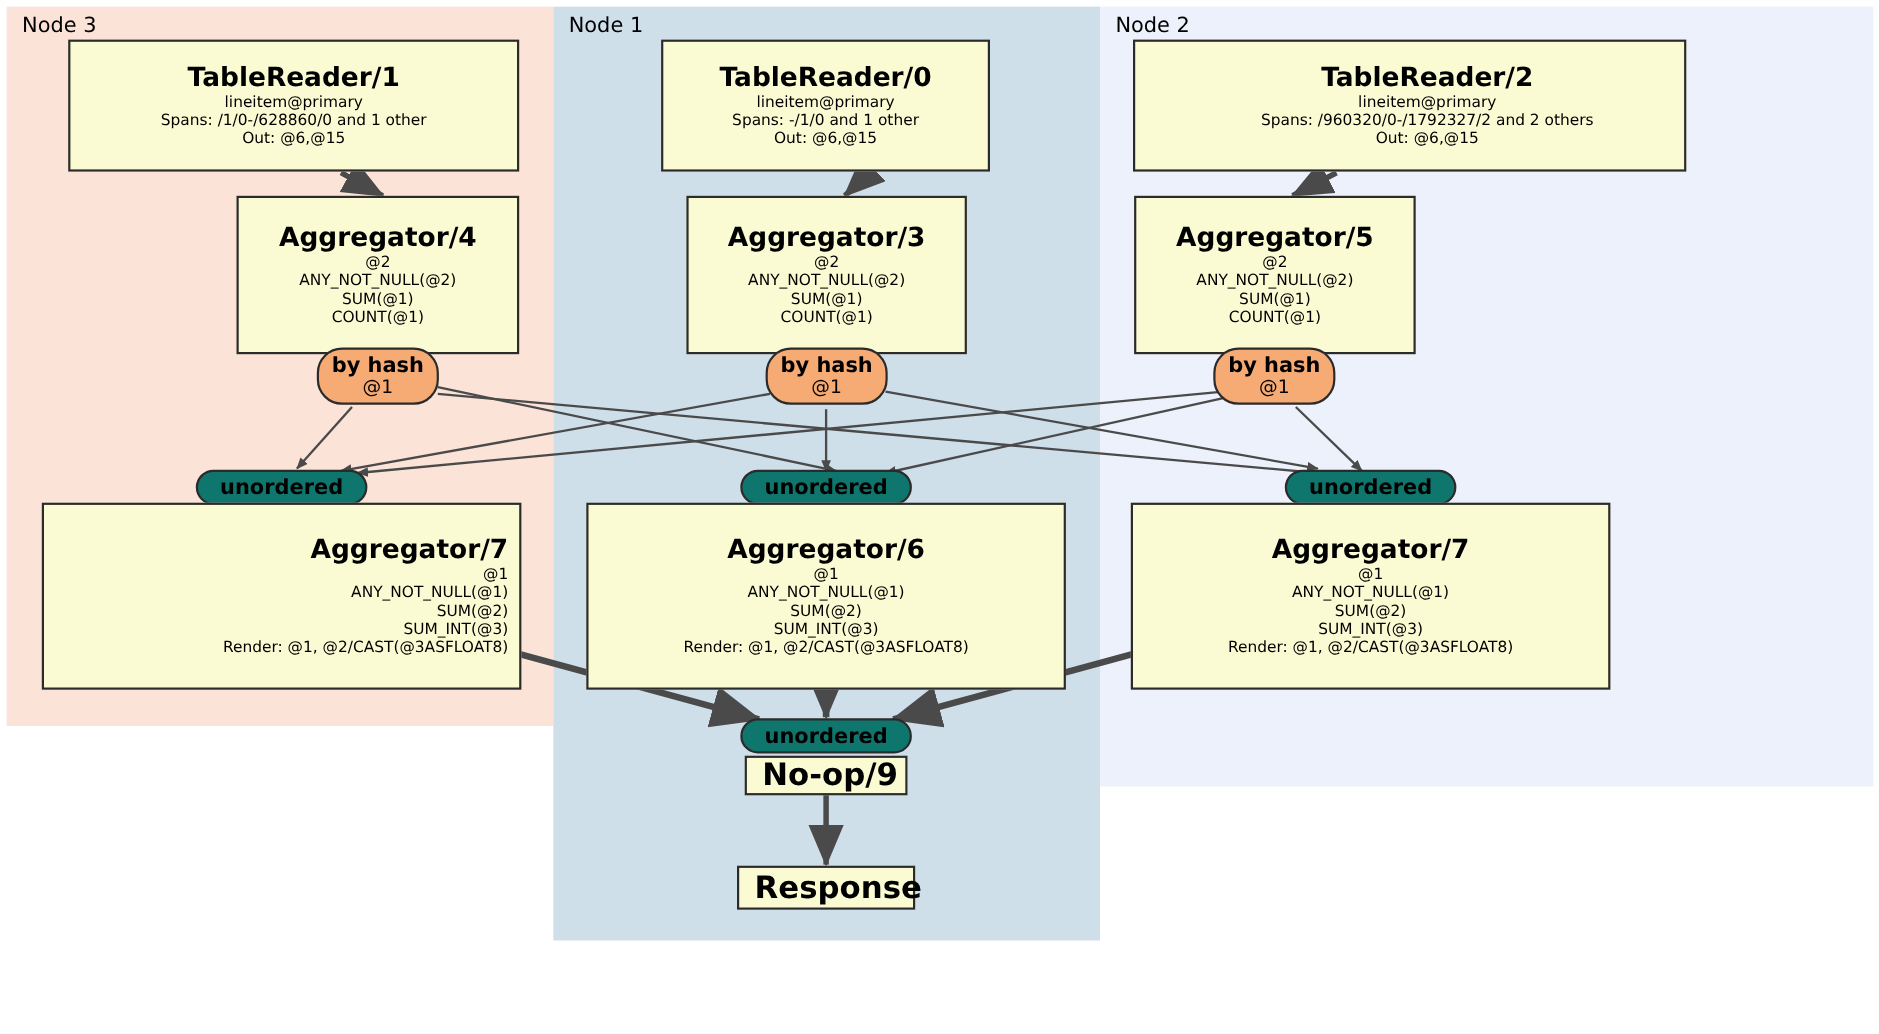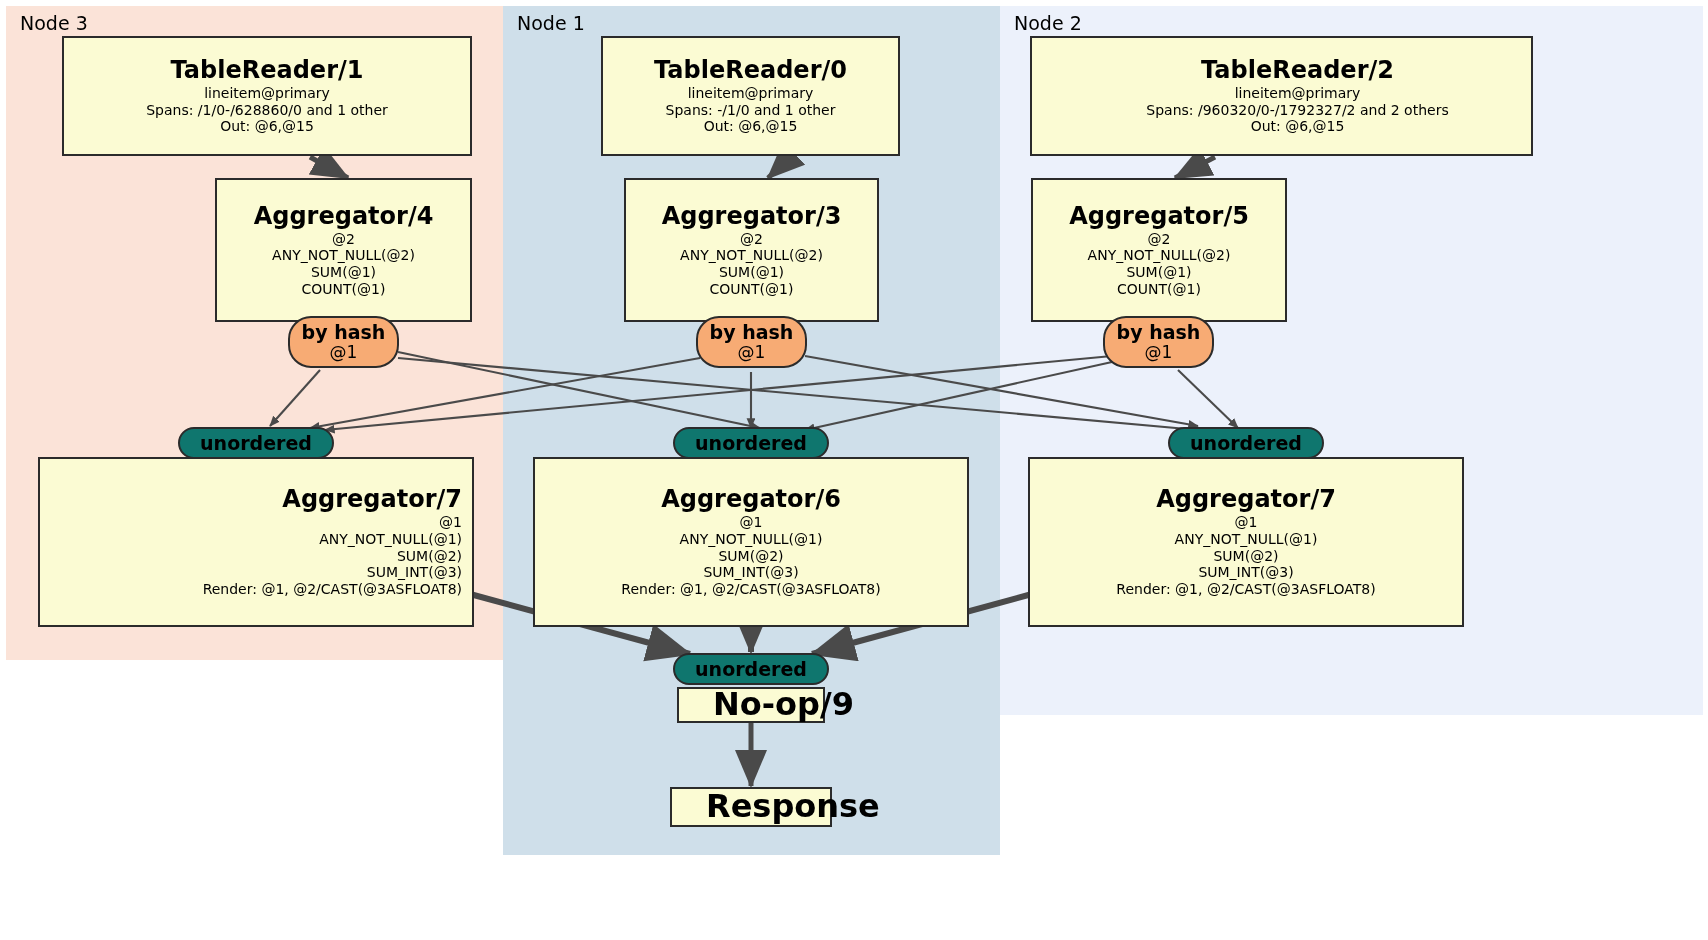--- a/index.html
+++ b/index.html
@@ -27,21 +27,21 @@
     background:#fbfbd3;border:2px solid #2b2b2b;border-radius:0;
     text-align:center;color:#000;
     display:flex;flex-direction:column;justify-content:center;
     padding:5px 10px;
   }
   .box .ttl{font-weight:bold;font-size:24px;line-height:1.16;white-space:nowrap;}
   .box .ln{font-size:14px;line-height:1.19;white-space:nowrap;}
 
   
   .box.small{padding:2px 14px;}
-  .box.small .ttl{font-size:32px;margin-left:20px;}
+  .box.small .ttl{font-size:28px;}
 
   
   .badge{
     position:absolute;box-sizing:border-box;text-align:center;
     border:2px solid #2b2b2b;color:#000;
     display:flex;flex-direction:column;justify-content:center;align-items:center;
   }
   .badge.hash{
     background:#f7ab74;border-radius:23px;
   }

